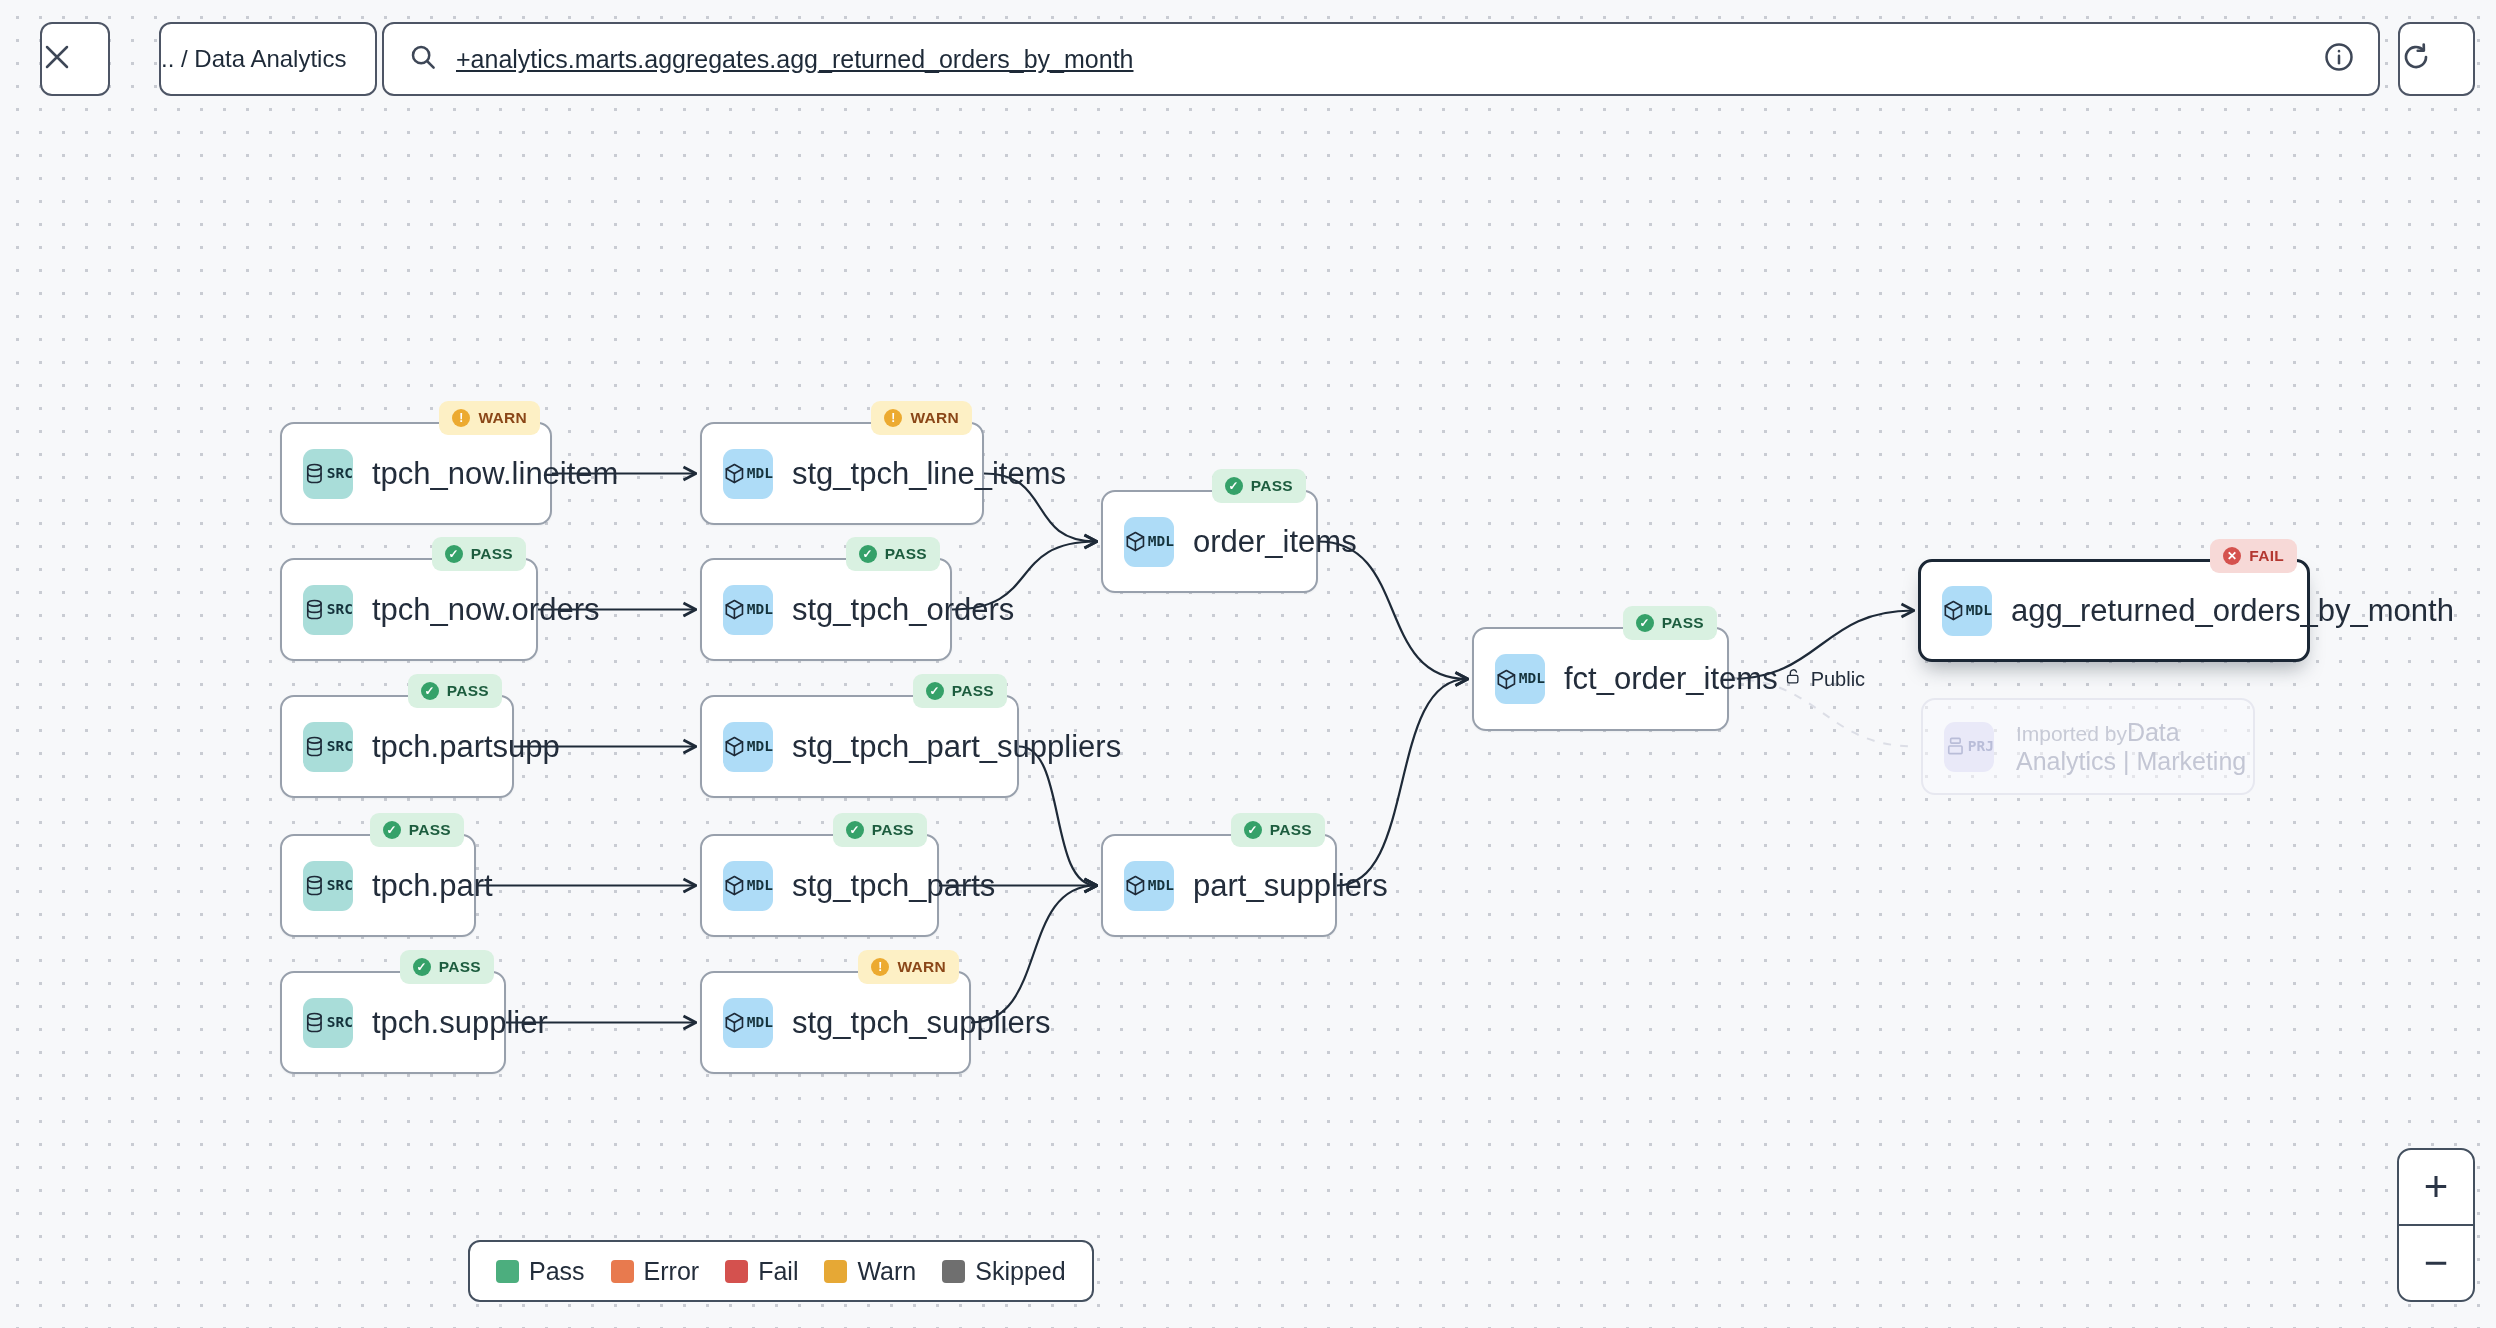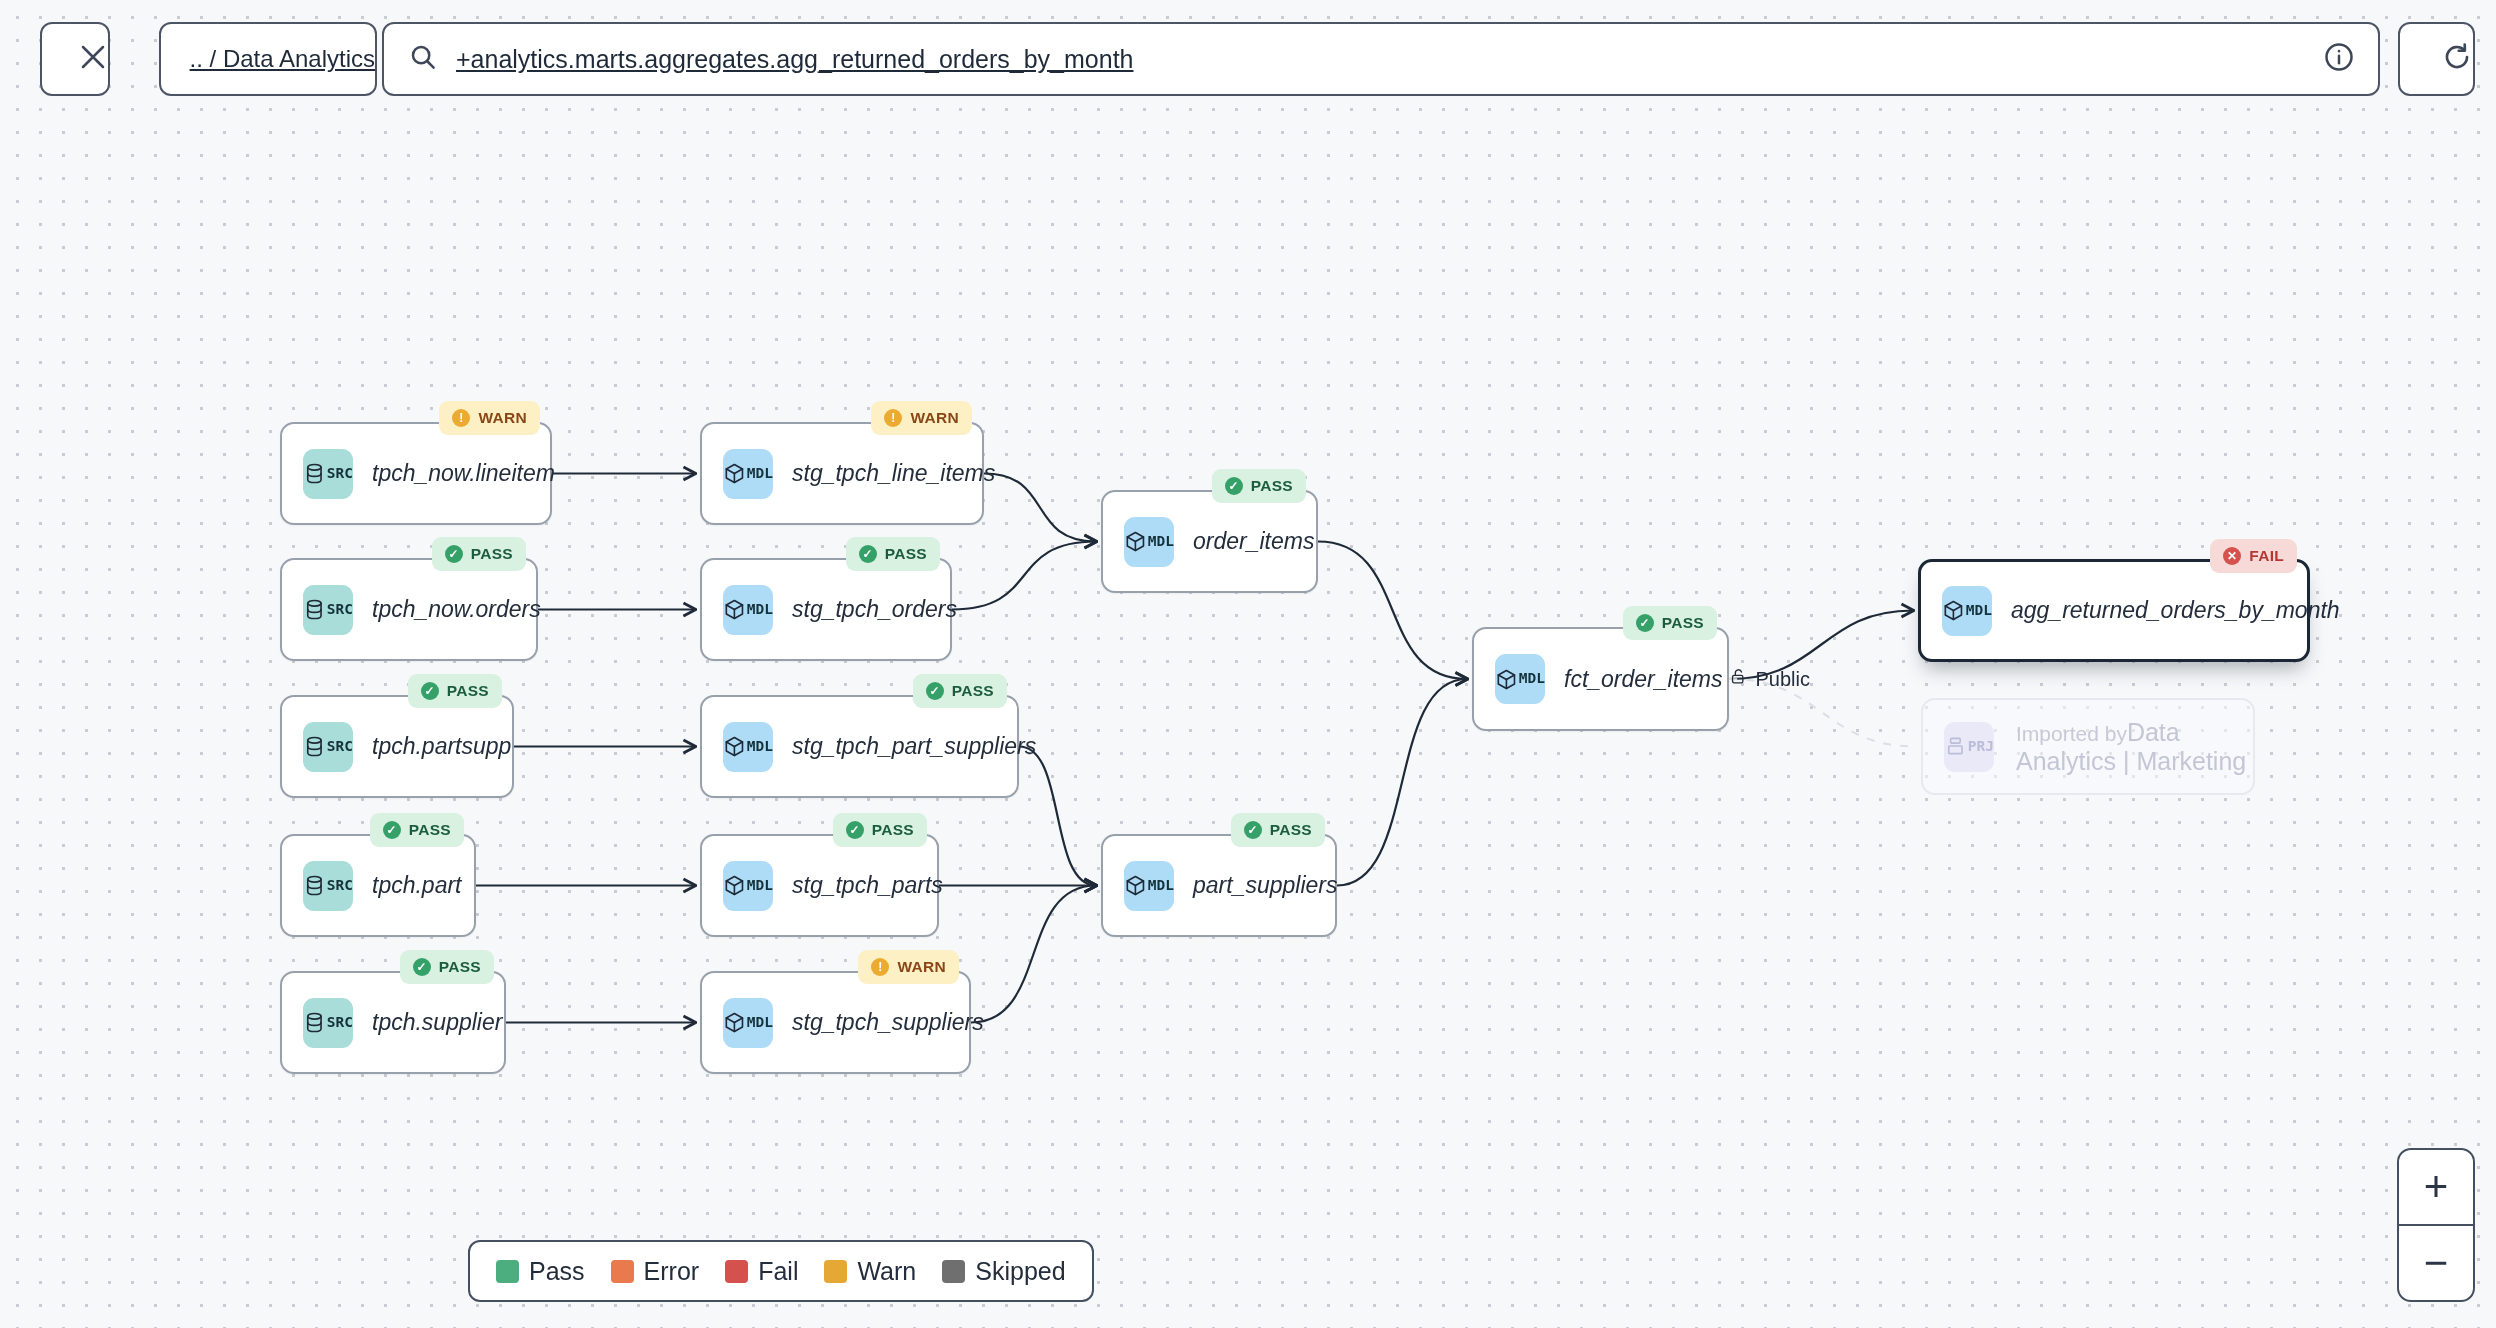--- a/index.html
+++ b/index.html
@@ -14,21 +14,21 @@
     background-color:#f7f8fa;
     background-image:radial-gradient(circle, #c9ccd3 1.6px, transparent 1.8px);
     background-size:23px 23px;
     background-position:6px 6px;
   }
   #edges { position:absolute; left:0; top:0; width:2496px; height:1328px; }
 
   
   .tb-btn {
     position:absolute; background:#fff; border:2.5px solid #4d5565; border-radius:12px;
-    display:flex; align-items:center; justify-content:flex-end; cursor:pointer;text-decoration:underline;
+    display:flex; align-items:center; justify-content:flex-start; cursor:pointer;
   }
   .btn-close { left:40px; top:22px; width:70px; height:74px; }
   .btn-crumb { left:159px; top:22px; width:218px; height:74px; font-size:24px; }
   .search-bar {
     position:absolute; left:382px; top:22px; width:1998px; height:74px;
     background:#fff; border:2.5px solid #4d5565; border-radius:12px;
     display:flex; align-items:center; padding:0 24px; gap:18px;text-decoration:underline;
   }
   .search-bar input {
     flex:1; border:none; outline:none; font-size:25px; color:#1e2a38;
@@ -46,21 +46,21 @@
   .node.selected { border:3.5px solid #1b2735; box-shadow:0 12px 20px -6px rgba(27,39,53,.35); }
   .chip {
     width:50px; height:50px; border-radius:11px; flex:none;
     display:flex; align-items:center; justify-content:center; gap:1px;
   }
   .chip.src { background:#a9ddd9; }
   .chip.mdl { background:#aedcf7; }
   .chip.prj { background:#e9e9f8; }
   .chip svg { stroke:#1e2a38; stroke-width:1.7; fill:none; stroke-linecap:round; stroke-linejoin:round; }
   .chip .tag { font-family:"DejaVu Sans Mono", monospace; font-size:14.5px; font-weight:600; color:#14323b; line-height:1.1; }
-  .node .label { font-size:23px; color:#232d3b; white-space:nowrap;font-style:italic; }
+  .node .label { font-size:31px; color:#232d3b; white-space:nowrap; }
   .node .label-col { display:flex; flex-direction:row; gap:6px; }
   .access-row { display:flex; align-items:center; gap:8px; font-size:20px; color:#232d3b; }
   .access-row svg { stroke:#232d3b; stroke-width:1.7; fill:none; stroke-linecap:round; }
 
   .badge {
     position:absolute; top:-23px; right:10px; height:34px; border-radius:9px;
     display:flex; align-items:center; gap:8px; padding:0 13px;
     font-size:15.5px; font-weight:700; letter-spacing:.3px;
   }
   .badge .dot { width:18px; height:18px; border-radius:50%; color:#fff; font-size:12px; font-weight:700;

